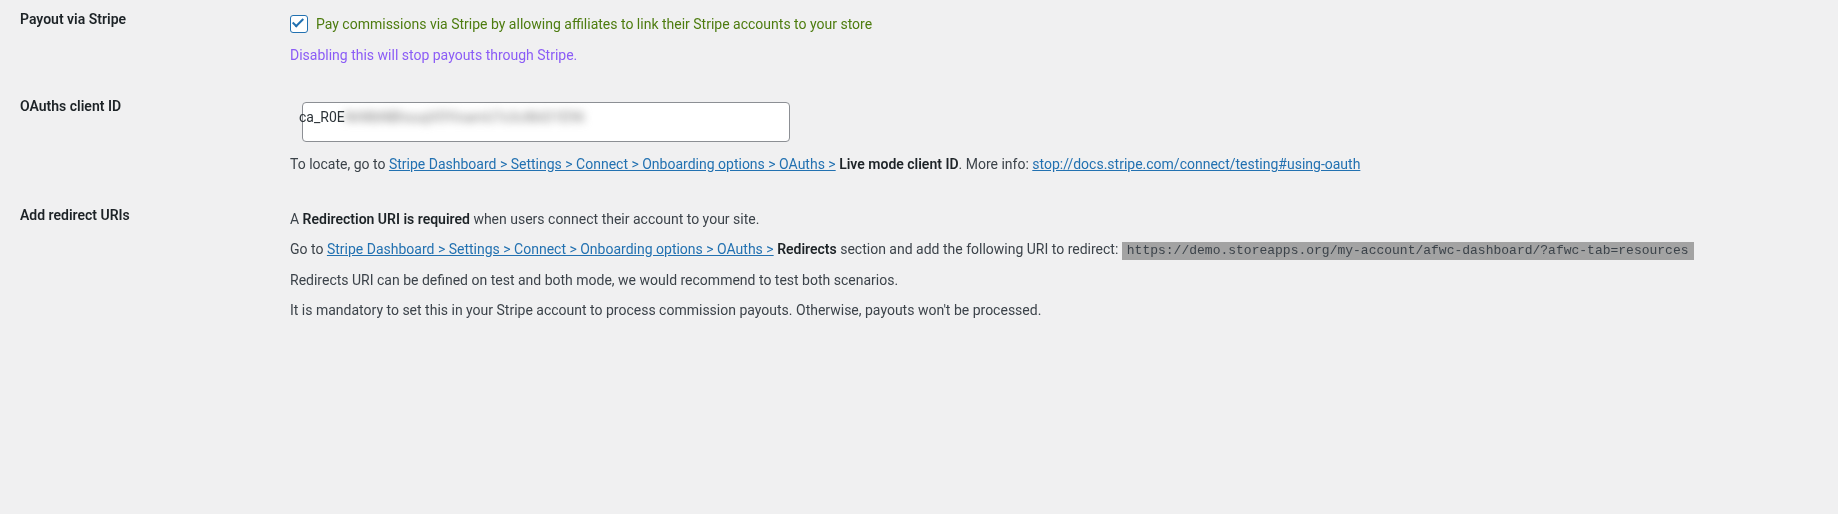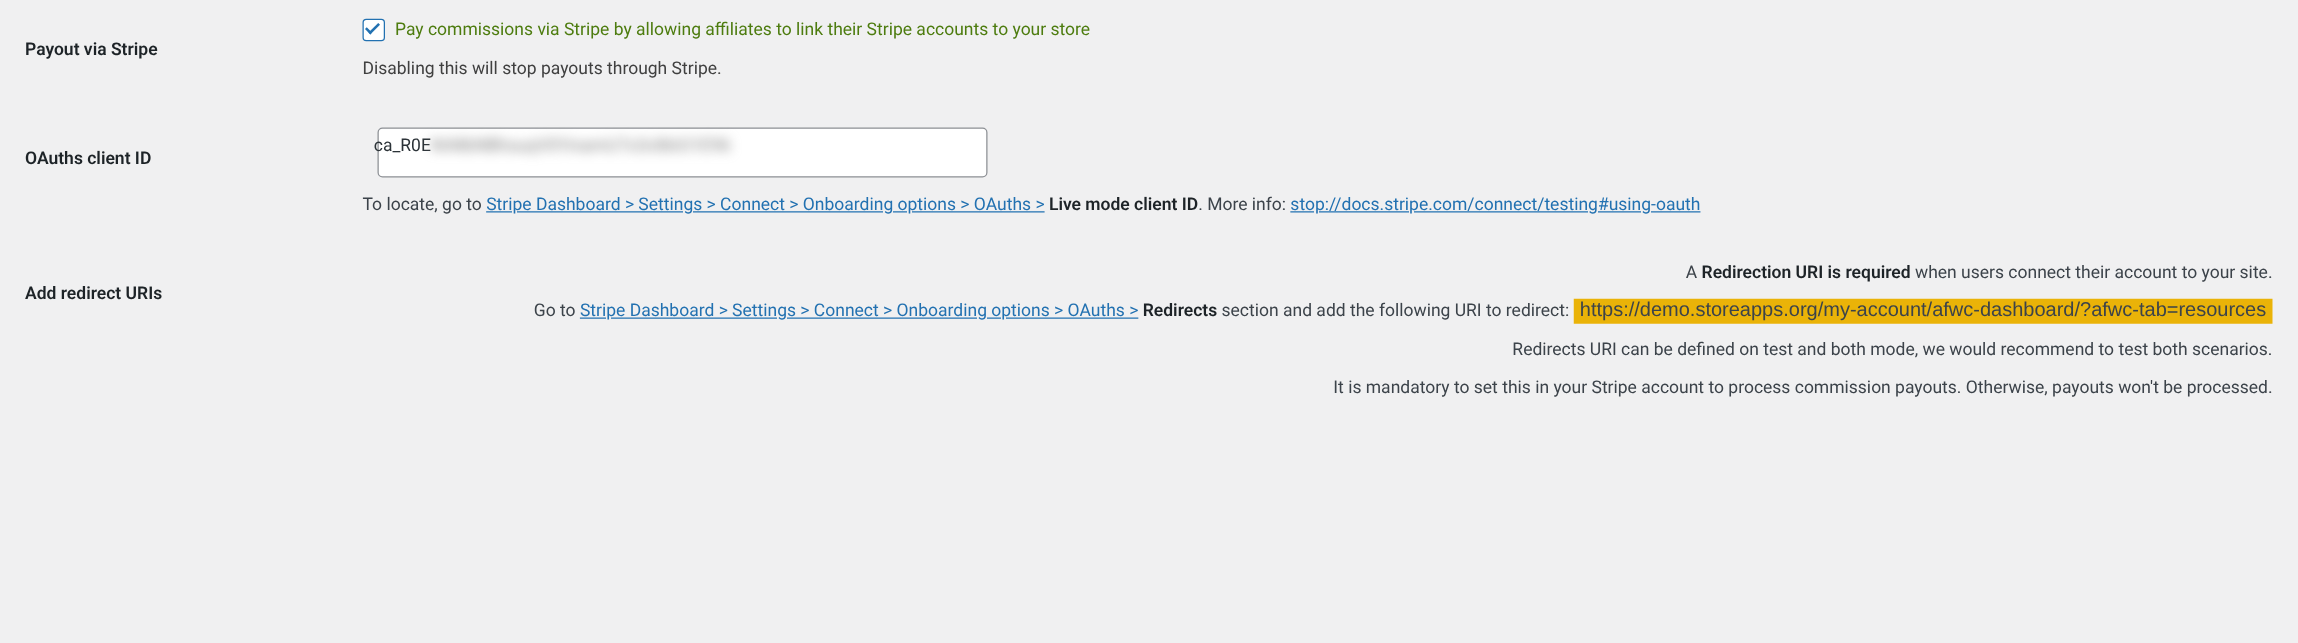--- a/index.html
+++ b/index.html
@@ -15,21 +15,21 @@
     border-collapse: collapse;
     width: 100%;
   }
   .form-table th {
     text-align: left;
     vertical-align: top;
     font-weight: 600;
     font-size: 14px;
     color: #1d2327;
     width: 260px;
-    padding: 32px 10px 20px 20px;
+    padding: 11px 10px 20px 20px;
   }
   .form-table td {
     vertical-align: top;
     padding: 15px 20px 20px 0;
     font-size: 14px;
   }
   .checkbox-wrap {
     display: inline-flex;
     align-items: center;
     vertical-align: middle;
@@ -58,21 +58,21 @@
     transform: rotate(45deg);
   }
   .checkbox-label {
     font-size: 14px;
     color: #4d7c0f;
     cursor: pointer;
   }
   .description {
     margin-top: 12px;
     font-size: 14px;
-    color: #404040;
+    color: #8b5cf6;
     line-height: 1.55;
   }
   .description.dark {
     color: #3c434a;
   }
   input[type="text"].regular-text {
     width: 470px;
     padding: 4px 8px;
     font-size: 14px;
     line-height: 2;
@@ -109,30 +109,29 @@
   }
   a {
     color: #2271b1;
     text-decoration: underline;
   }
   strong, .strong {
     font-weight: 600;
     color: #1d2327;
   }
   code.inline-code {
-    font-family: Liberation Sans, sans-serif;
-    font-size: 16px;
-    background: #eab308;
+    font-family: Liberation Mono, monospace;
+    font-size: 13px;
+    background: #a3a3a3;
     color: #3c434a;
     padding: 1px 5px 2px 5px;
     border-radius: 0;
   }
   .para {
     margin: 0 0 14px 0;
-    text-align: right;
   }
   .para:last-child {
     margin-bottom: 0;
   }
 </style>
 </head>
 <body>
 
 <table class="form-table">
   <tbody>

